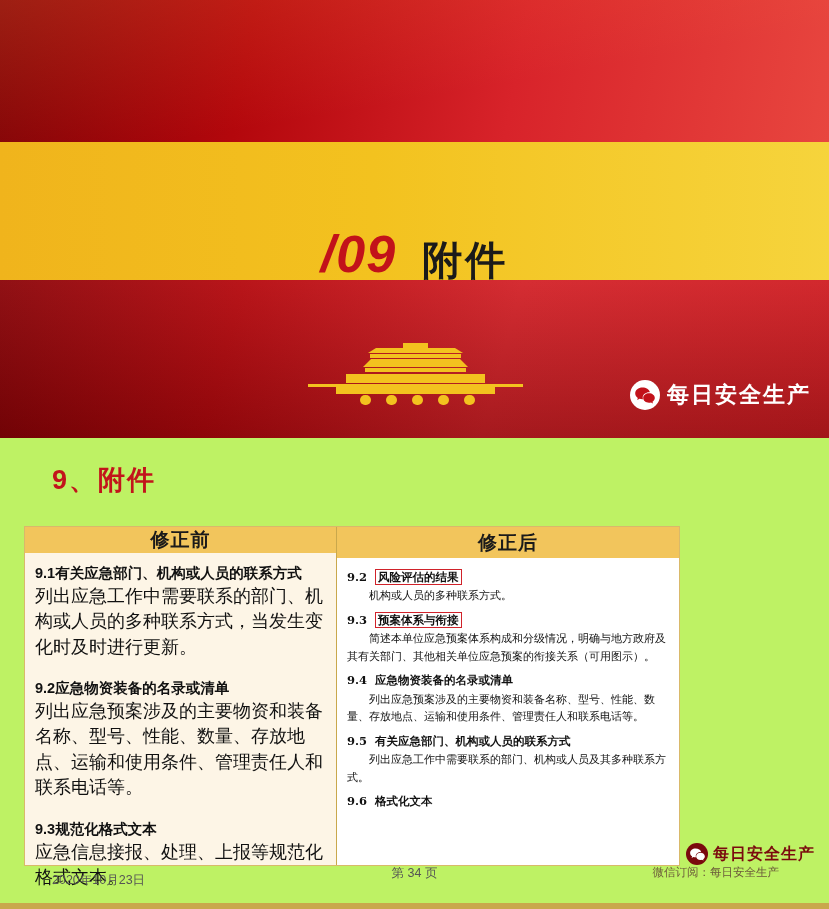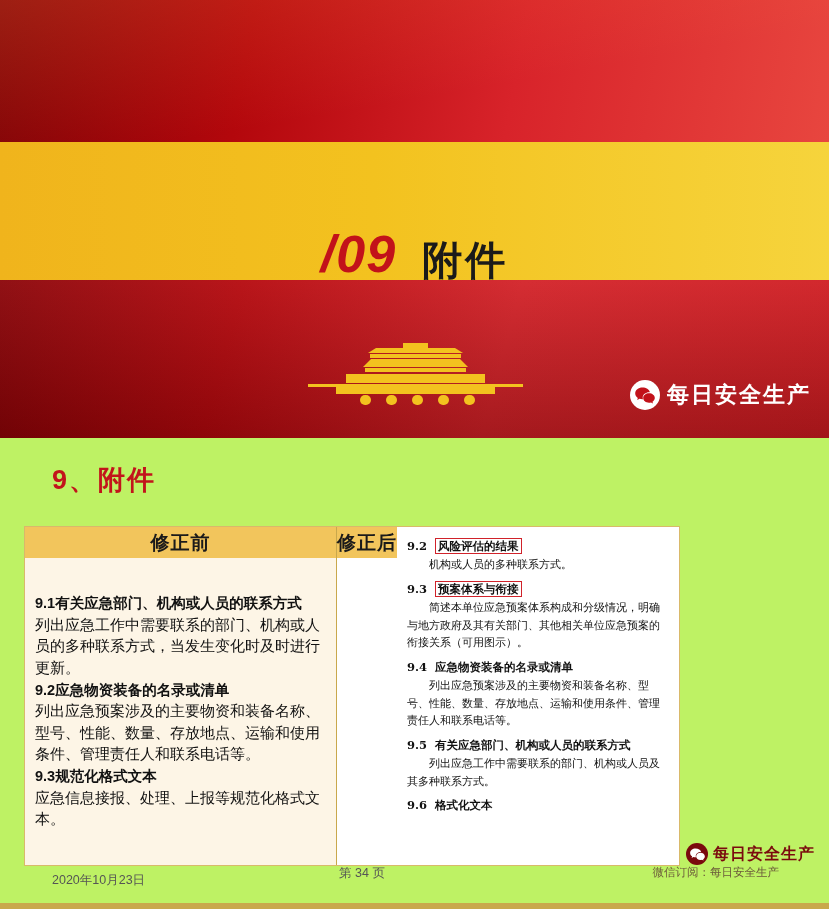--- a/index.html
+++ b/index.html
@@ -147,21 +147,21 @@
     box-sizing: border-box;
     border-right: 1px solid #c9a84c;
     display: flex;
     flex-direction: column;
     background: #fdf5e6;
   }
   .col-right {
     flex: 1;
     box-sizing: border-box;
     display: flex;
-    flex-direction: row;
+    flex-direction: column;
     background: #ffffff;
   }
   .col-head {
     height: 31px;
     background: #f2c55c;
     display: flex;
     align-items: center;
     justify-content: center;
     font-size: 19px;
     font-weight: bold;
@@ -172,32 +172,33 @@
   .col-head.right {
     background: #f2c55c;
   }
   .col-body-left {
     flex: 1;
     padding: 10px 8px 8px 10px;
     box-sizing: border-box;
     display: flex;
     flex-direction: column;
     justify-content: center;
+    gap: 16px;
   }
   .left-block {
     margin-bottom: 2px;
   }
   .left-b-title {
     font-size: 14.5px;
     font-weight: bold;
     color: #111;
     line-height: 1.42;
   }
   .left-b-text {
-    font-size: 15px;
+    font-size: 18px;
     color: #111;
     line-height: 1.42;
   }
   .col-body-right {
     flex: 1;
     padding: 8px 10px 4px 10px;
     box-sizing: border-box;
     font-family: "DejaVu Serif", "Liberation Serif", serif;
   }
   .r-item {
@@ -235,21 +236,21 @@
   }
   .footer-date {
     position: absolute;
     left: 52px;
     top: 10px;
   }
   .footer-page {
     position: absolute;
     left: 0;
     top: 3px;
-    width: 724px;
+    width: 829px;
     text-align: center;
   }
   .footer-note {
     position: absolute;
     right: 50px;
     top: 3px;
     color: #6b5a3a;
     font-size: 11.5px;
   }
   .bottom-badge {

